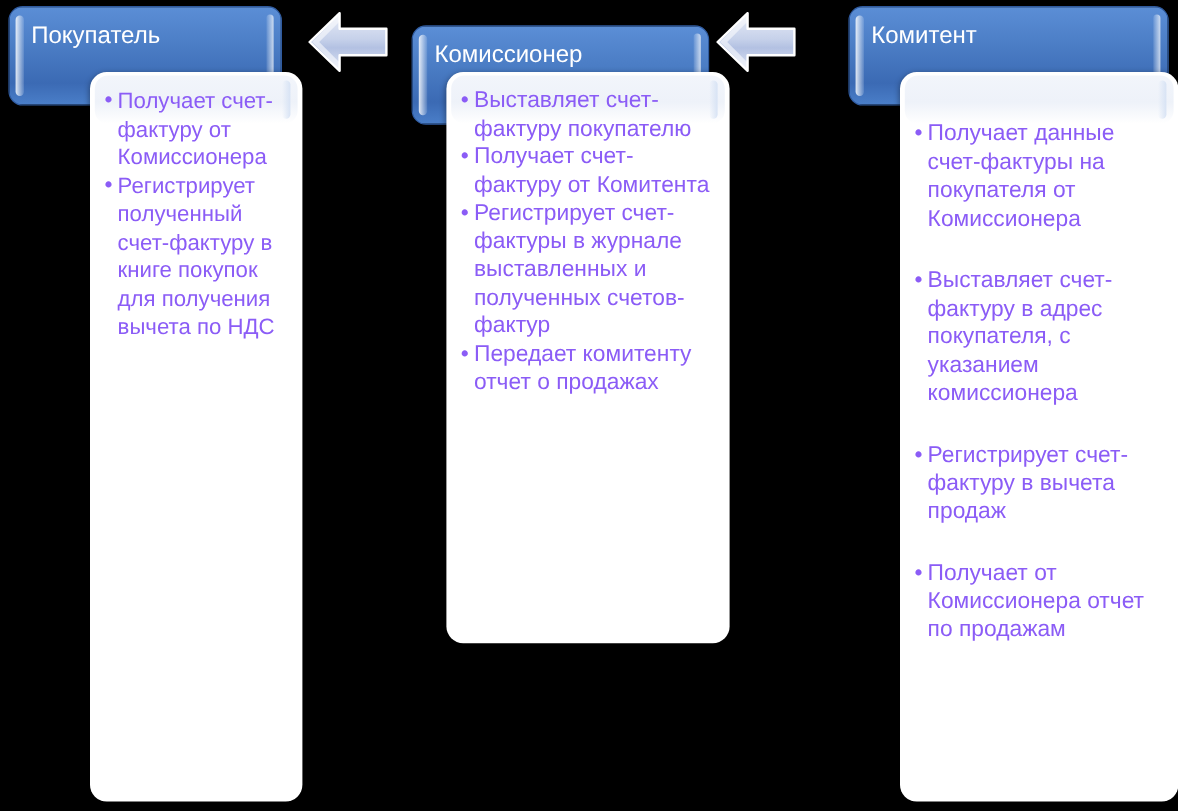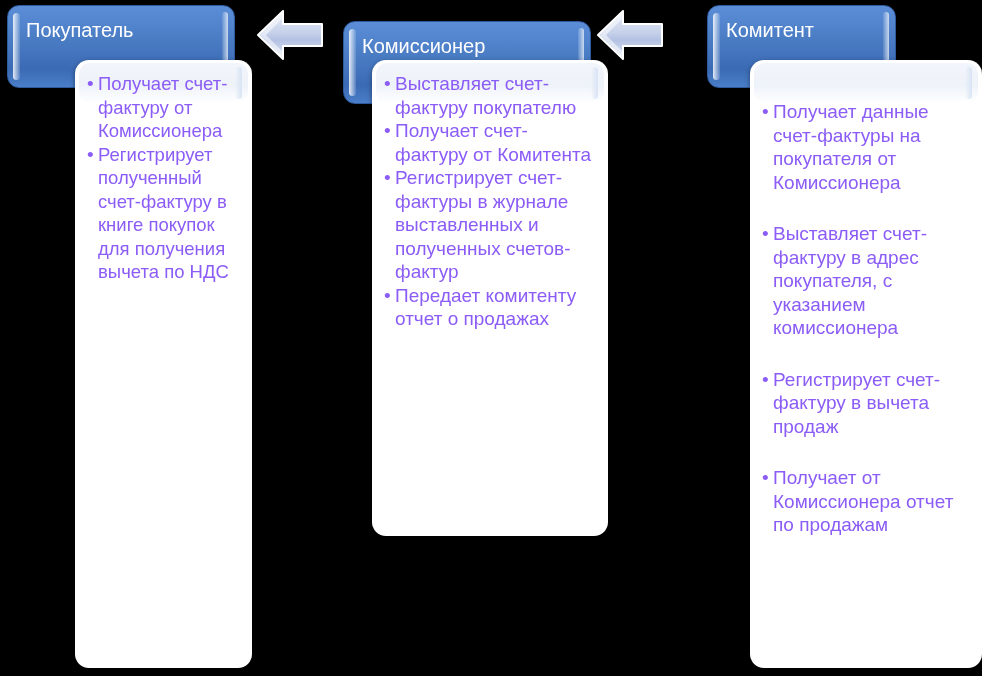--- a/index.html
+++ b/index.html
@@ -61,21 +61,21 @@
     top: 12px;
     color: #ffffff;
     font-size: 20px;
     line-height: 24px;
     white-space: nowrap;
     z-index: 3;
   }
 
   #role-box-1 { left: 7px;   top: 5px; width: 228px; height: 83px; }
   #role-box-2 { left: 343px; top: 21px; width: 248px; height: 83px; }
-  #role-box-3 { left: 707px; top: 5px; width: 189px; height: 83px; }
+  #role-box-3 { left: 707px; top: 5px; width: 267px; height: 83px; }
 
   
   .arrow {
     position: absolute;
     width: 70px;
     height: 54px;
     filter: drop-shadow(1px 2px 2px rgba(0,0,0,0.6));
   }
   #arrow-1 { left: 256px; top: 8px; }
   #arrow-2 { left: 596px; top: 8px; }

